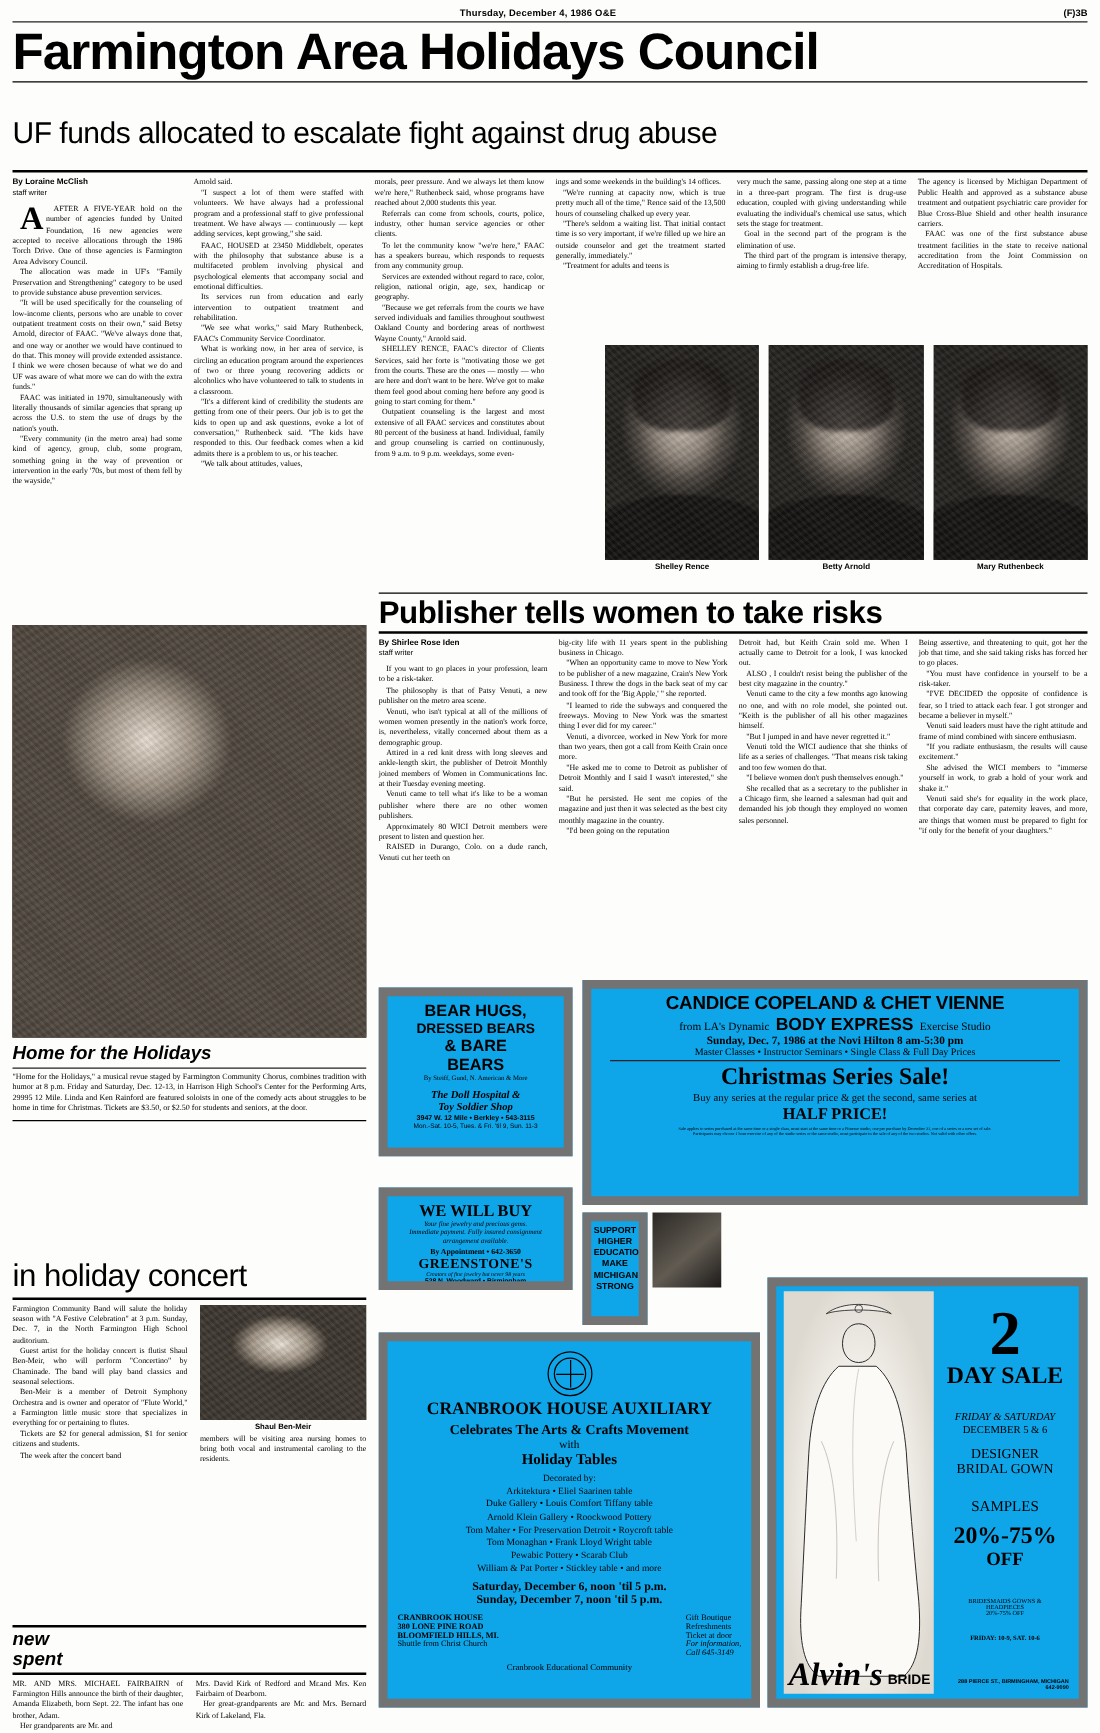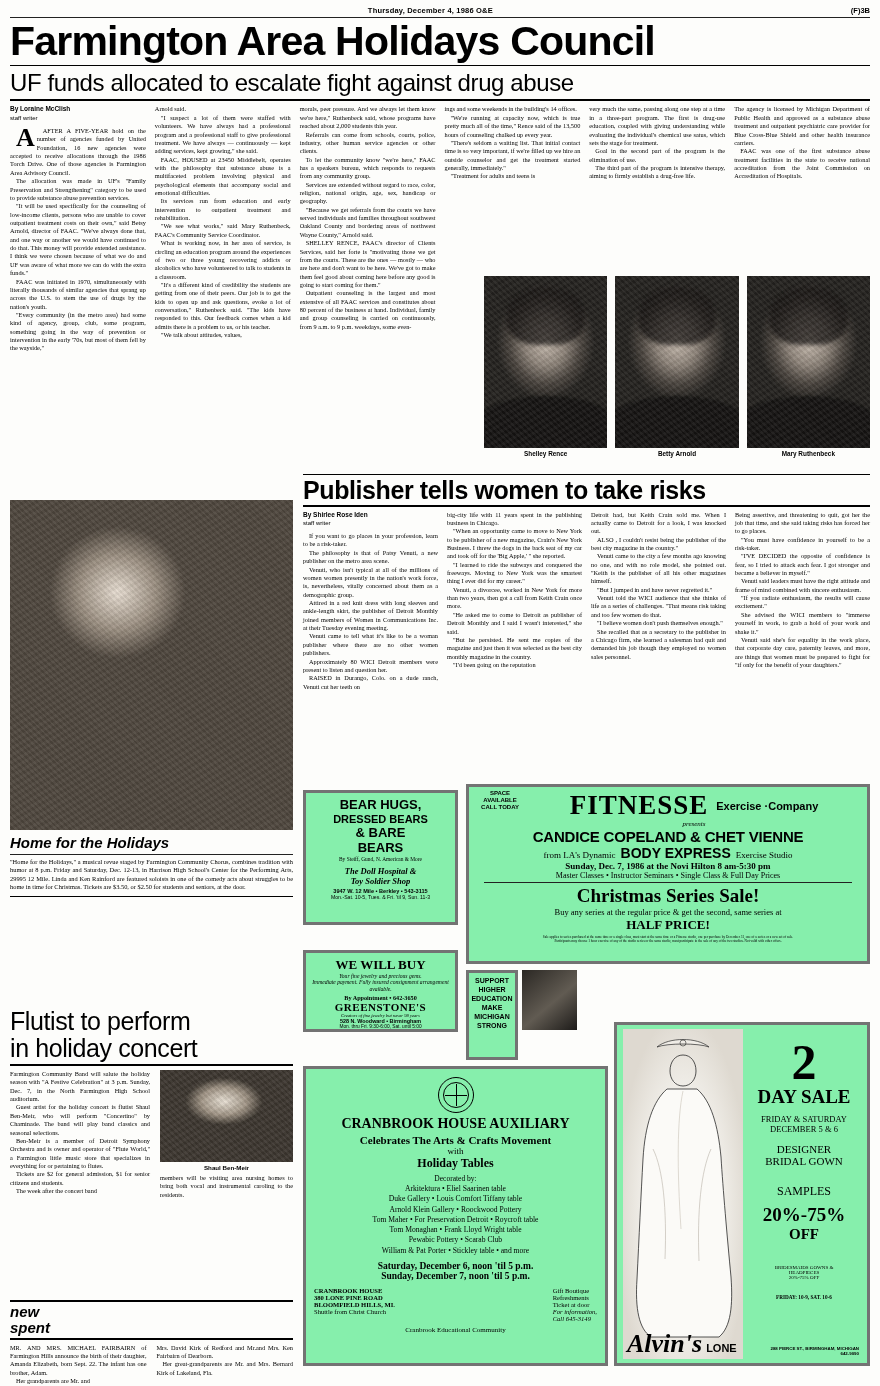--- a/index.html
+++ b/index.html
@@ -49,22 +49,23 @@
     font-weight: bold;
     font-size: 41px;
     letter-spacing: -0.8px;
     padding: 2px 10px 0 10px;
     line-height: 1.05;
   }
   .subhead {
     font-family: "Liberation Sans", sans-serif;
     font-size: 24px;
     letter-spacing: -0.4px;
-    padding: 4px 10px 3px 10px;
+    padding: 4px 10px 16px 10px;
     line-height: 1.1;
+    margin-top: 24px;
   }
 
   
   .cols {
     display: flex;
     gap: 9px;
     padding: 5px 10px 0 10px;
     box-sizing: border-box;
   }
   .col {
@@ -137,23 +138,23 @@
   .photocap {
     font-family: "Liberation Sans", sans-serif;
     font-size: 6.4px;
     font-weight: bold;
     text-align: center;
     padding-top: 2px;
   }
 
   
   .ad {
-    border: 3px solid #737373;
+    border: 7px solid #737373;
     box-sizing: border-box;
-    background: #86efac;
+    background: #0ea5e9;
     overflow: hidden;
   }
   .ad-center { text-align: center; }
 
   .serif { font-family: "Liberation Serif", serif; }
   .sans  { font-family: "Liberation Sans", sans-serif; }
   .b { font-weight: bold; }
   .i { font-style: italic; }
 
   
@@ -326,21 +327,20 @@
            radial-gradient(ellipse 26% 22% at 68% 40%, #d8cec1 0%, #8d8275 50%, #3e382f 85%),
            linear-gradient(175deg,#3a352e 0%,#6d6459 30%,#2a2622 60%,#55504a 80%,#171512 100%);">
     </div>
     <div class="sans b" style="font-size:15px; font-style:italic; padding:4px 0 2px 0;">Home for the Holidays</div>
     <hr class="rule thin-rule" style="margin:1px 0 3px 0;">
     <div class="caption-box" style="font-size:6.4px;">"Home for the Holidays," a musical revue staged by Farmington Community Chorus, combines tradition with humor at 8 p.m. Friday and Saturday, Dec. 12-13, in Harrison High School's Center for the Performing Arts, 29995 12 Mile. Linda and Ken Rainford are featured soloists in one of the comedy acts about struggles to be home in time for Christmas. Tickets are $3.50, or $2.50 for students and seniors, at the door.</div>
     <hr class="rule" style="margin:4px 0 0 0;">
   </div>
 
   <div class="block" style="left:10px; top:1008px; width:283px;">
-    <div class="section-title">Flutist to perform</div>
     <div class="section-title">in holiday concert</div>
     <hr class="rule thick-rule" style="margin:3px 0 4px 0;">
     <div style="display:flex; gap:10px;">
       <div class="col" style="flex:0 0 140px;">
         <p style="text-indent:0">Farmington Community Band will salute the holiday season with "A Festive Celebration" at 3 p.m. Sunday, Dec. 7, in the North Farmington High School auditorium.</p>
         <p>Guest artist for the holiday concert is flutist Shaul Ben-Meir, who will perform "Concertino" by Chaminade. The band will play band classics and seasonal selections.</p>
         <p>Ben-Meir is a member of Detroit Symphony Orchestra and is owner and operator of "Flute World," a Farmington little music store that specializes in everything for or pertaining to flutes.</p>
         <p>Tickets are $2 for general admission, $1 for senior citizens and students.</p>
         <p>The week after the concert band</p>
       </div>
@@ -402,34 +402,20 @@
     <div class="sans b" style="font-size:7px; line-height:1.3;">HIGHER</div>
     <div class="sans b" style="font-size:7px; line-height:1.3;">EDUCATION</div>
     <div class="sans b" style="font-size:7px; line-height:1.3;">MAKE</div>
     <div class="sans b" style="font-size:7px; line-height:1.3;">MICHIGAN</div>
     <div class="sans b" style="font-size:7px; line-height:1.3;">STRONG</div>
   </div>
 
   <div class="block" style="left:522px; top:970px; width:55px; height:60px; background:linear-gradient(140deg,#2b2824,#615b52 55%,#1d1b19);"></div>
 
   <div class="block ad" style="left:466px; top:784px; width:404px; height:180px; padding:3px 5px;">
-    <div style="display:flex; align-items:flex-start;">
-      <div style="flex:0 0 52px; text-align:center; line-height:1.15;">
-        <div class="sans b" style="font-size:6px;">SPACE</div>
-        <div class="sans b" style="font-size:6px;">AVAILABLE</div>
-        <div class="sans b" style="font-size:6px;">CALL TODAY</div>
-      </div>
-      <div style="flex:1; text-align:center;">
-        <div style="display:flex; align-items:center; justify-content:center; gap:8px;">
-          <span class="fitnesse-title">FITNESSE</span>
-          <span class="sans b" style="font-size:11px;">Exercise ·Company</span>
-        </div>
-        <div class="serif i" style="font-size:7px; margin-top:-1px;">presents</div>
-      </div>
-    </div>
     <div class="ad-center">
       <div class="sans b" style="font-size:15px; letter-spacing:-0.2px;">CANDICE COPELAND &amp; CHET VIENNE</div>
       <div style="display:flex; justify-content:center; align-items:baseline; gap:5px;">
         <span class="serif" style="font-size:9px;">from LA's Dynamic</span>
         <span class="sans b" style="font-size:14px;">BODY EXPRESS</span>
         <span class="serif" style="font-size:9px;">Exercise Studio</span>
       </div>
       <div class="serif b" style="font-size:9px;">Sunday, Dec. 7, 1986 at the Novi Hilton 8 am-5:30 pm</div>
       <div class="serif" style="font-size:8px;">Master Classes • Instructor  Seminars • Single Class &amp; Full Day Prices</div>
       <hr class="rule thin-rule" style="margin:2px 10px;">
@@ -492,36 +478,36 @@
             <path d="M88 120 C78 142 74 182 76 232" fill="none" stroke="#b9b2a7" stroke-width="0.6"></path>
             <path d="M60 62 C54 90 54 140 58 200" fill="none" stroke="#c9c2b7" stroke-width="0.6"></path>
             <path d="M34 18 C46 8 74 8 86 18 C76 14 44 14 34 18 Z" fill="#efece6" stroke="#2a2a2a" stroke-width="0.7"></path>
             <circle cx="60" cy="14" r="3" fill="none" stroke="#2a2a2a" stroke-width="0.6"></circle>
           </svg>
         </div>
       </div>
       <div style="flex:1; text-align:center; padding-left:4px;">
         <div class="serif b" style="font-size:50px; line-height:0.95; margin-top:10px;">2</div>
         <div class="serif b" style="font-size:19px; line-height:1;text-align:center;">DAY SALE</div>
-        <div class="serif" style="font-size:8.5px; margin-top:8px;">FRIDAY &amp; SATURDAY</div>
+        <div class="serif" style="font-size:8.5px; margin-top:18px;font-style:italic;">FRIDAY &amp; SATURDAY</div>
         <div class="serif" style="font-size:8.5px;">DECEMBER 5 &amp; 6</div>
         <div class="serif" style="font-size:11px; margin-top:9px;">DESIGNER</div>
         <div class="serif" style="font-size:11px;">BRIDAL GOWN</div>
         <div class="serif" style="font-size:12px;margin-top:17px;">SAMPLES</div>
         <div class="serif b" style="font-size:19px; margin-top:5px;">20%-75%</div>
         <div class="serif b" style="font-size:15px;">OFF</div>
         <div class="serif" style="font-size:5px; margin-top:22px;">BRIDESMAIDS GOWNS &amp;</div>
         <div class="serif" style="font-size:5px;">HEADPIECES</div>
         <div class="serif" style="font-size:5px;">20%-75% OFF</div>
         <div class="serif b" style="font-size:5.2px; margin-top:14px;">FRIDAY: 10-9, SAT. 10-6</div>
       </div>
     </div>
     <div style="position:absolute; left:10px; bottom:6px; display:flex; align-items:flex-end; gap:4px;">
       <span class="serif b i" style="font-size:26px; line-height:1;margin-top:12px;">Alvin's</span>
-      <span class="sans b" style="font-size:11px; padding-bottom:3px;">LONE</span>
+      <span class="sans b" style="font-size:11px; padding-bottom:3px;">BRIDE</span>
     </div>
     <div style="position:absolute; right:8px; bottom:7px; text-align:right;">
       <div class="sans b" style="font-size:4.4px;">288 PIERCE ST., BIRMINGHAM, MICHIGAN</div>
       <div class="sans b" style="font-size:4.4px;">642-9090</div>
     </div>
   </div>
 
 </div>
 
 </body></html>

